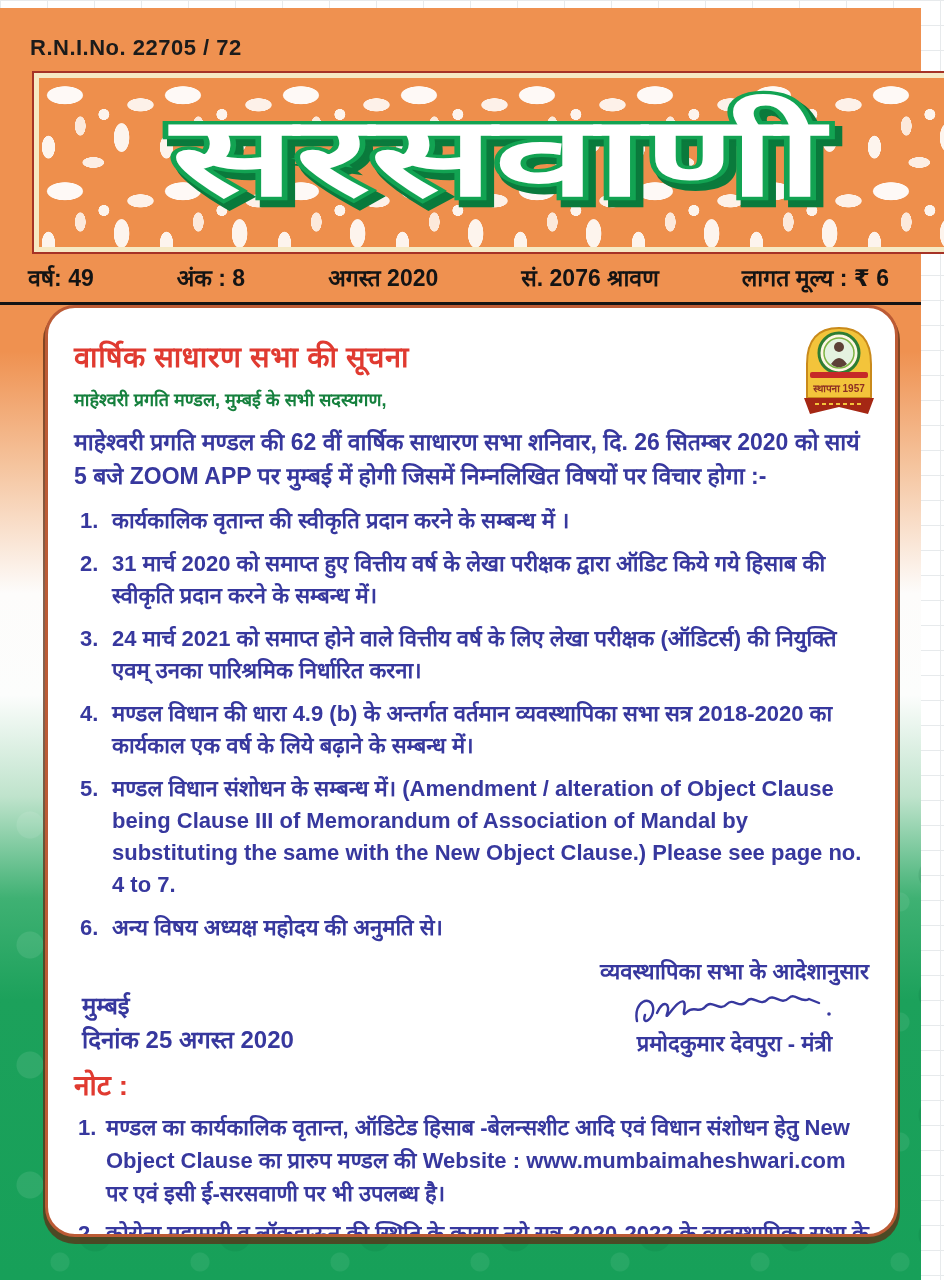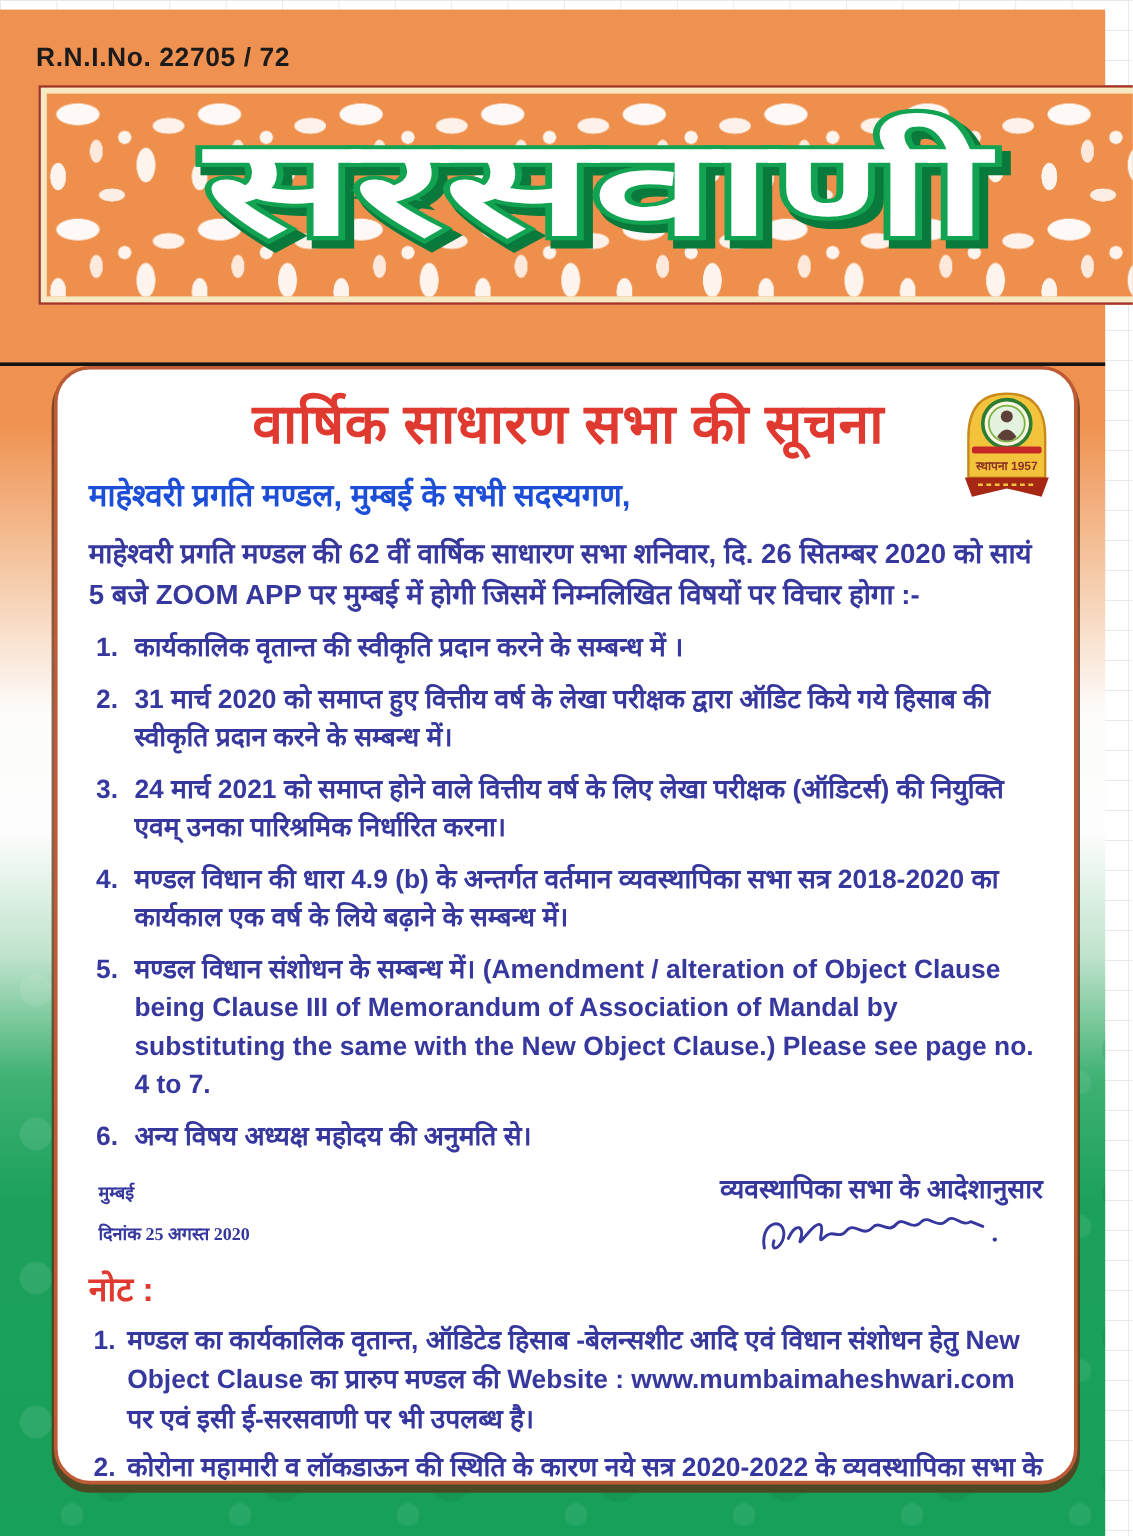--- a/index.html
+++ b/index.html
@@ -76,38 +76,38 @@
     position:absolute; left:45px; top:297px; width:853px; height:932px; z-index:3;
     background:#ffffff;
     border:3px solid #BC5B35; border-radius:30px;
     box-shadow:0 5px 0 2px rgba(94,45,20,.75);
     padding:12px 22px 6px 26px;
     overflow:hidden;
   }
   .logo { position:absolute; right:18px; top:14px; width:76px; height:98px; }
 
   .heading {
-    text-align:center; color:#E03A30; font-size:46px; font-weight:700;
-    margin-top:0; letter-spacing:.5px;
-  }
-  .salut { color:#1d4ed8; font-size:26px; font-weight:700; margin-top:12px; }
+    text-align:left; color:#E03A30; font-size:29px; font-weight:700;
+    margin-top:16px; letter-spacing:.5px;
+  }
+  .salut { color:#15803d; font-size:18px; font-weight:700; margin-top:12px; }
   .blue { color:#37389E; }
   .intro { font-size:23px; line-height:34px; font-weight:600; margin-top:14px; }
 
   ol.agenda { list-style:none; counter-reset:ag; margin-top:12px; }
   ol.agenda > li {
     counter-increment:ag; position:relative; padding-left:38px;
     font-size:22px; line-height:32px; font-weight:600; margin-bottom:11px;
   }
   ol.agenda > li::before {
     content:counter(ag) "."; position:absolute; left:6px; top:0;
   }
 
   .sigrow { display:flex; justify-content:space-between; align-items:flex-end; margin-top:2px; }
-  .sig-left  { font-size:15px; line-height:34px; font-weight:600; padding-left:8px;font-family:Liberation Serif, serif; }
+  .sig-left  { font-size:24px; line-height:34px; font-weight:600; padding-left:8px; }
   .sig-right { text-align:center; padding-right:4px; }
   .order-line { font-size:22px; font-weight:600; }
   .sig-svg { display:block; margin:2px auto -6px auto; }
   .signatory { font-size:22px; font-weight:600; }
 
   .notelabel { color:#E03A30; font-size:28px; font-weight:700; margin-top:8px; }
   ol.notes { list-style:none; counter-reset:nt; margin-top:8px; }
   ol.notes > li {
     counter-increment:nt; position:relative; padding-left:32px;
     font-size:22px; line-height:33px; font-weight:700; margin-bottom:7px;
@@ -123,20 +123,27 @@
 
   <div class="banner">
     <div class="banner-inner">
       <svg class="banner-title-svg" viewBox="0 0 836 171">
         <text x="424" y="124" text-anchor="middle" font-size="112" font-weight="bold" fill="#0A7A3C" stroke="#0A7A3C" stroke-width="9" paint-order="stroke" textLength="660" lengthAdjust="spacingAndGlyphs">सरसवाणी</text>
         <text x="418" y="118" text-anchor="middle" font-size="112" font-weight="bold" fill="#ffffff" stroke="#12A352" stroke-width="7" paint-order="stroke" textLength="660" lengthAdjust="spacingAndGlyphs">सरसवाणी</text>
       </svg>
     </div>
   </div>
 
+  <div class="inforow">
+    <span>वर्ष: 49</span>
+    <span>अंक : 8</span>
+    <span>अगस्त 2020</span>
+    <span>सं. 2076 श्रावण</span>
+    <span>लागत मूल्य : ₹ 6</span>
+  </div>
 
   <div class="rule"></div>
 
   <div class="card">
 
     <svg class="logo" viewBox="0 0 76 98">
       <path d="M6,42 Q6,6 38,6 Q70,6 70,42 L70,76 L6,76 Z" fill="#F3C43B" stroke="#C98A1B" stroke-width="2"></path>
       <circle cx="38" cy="31" r="20" fill="#FDF6E3" stroke="#2E7D32" stroke-width="3"></circle>
       <circle cx="38" cy="31" r="15" fill="#E4F2E0" stroke="#7CB342" stroke-width="1.5"></circle>
       <circle cx="38" cy="25" r="5" fill="#5D4037"></circle>
@@ -169,20 +176,21 @@
       </div>
       <div class="sig-right blue">
         <p class="order-line">व्यवस्थापिका सभा के आदेशानुसार</p>
         <svg class="sig-svg" width="210" height="46" viewBox="0 0 210 46">
           <path d="M8,34 C4,14 22,8 24,20 C26,32 12,40 16,28 M28,26 C34,12 42,16 38,27
                    C35,36 50,10 55,15 C58,19 51,32 58,25 C65,18 70,27 76,20
                    C83,11 90,26 98,17 C104,10 111,23 118,14 C124,7 131,21 139,12
                    C145,6 152,19 160,11 C166,5 172,17 180,12 L190,16" fill="none" stroke="#37389E" stroke-width="2.4" stroke-linecap="round"></path>
           <circle cx="200" cy="27" r="1.8" fill="#37389E"></circle>
         </svg>
+        <p class="signatory">प्रमोदकुमार देवपुरा - मंत्री</p>
       </div>
     </div>
 
     <p class="notelabel">नोट :</p>
 
     <ol class="notes blue">
       <li>मण्डल का कार्यकालिक वृतान्त, ऑडिटेड हिसाब -बेलन्सशीट आदि एवं विधान संशोधन हेतु New Object Clause का प्रारुप मण्डल की Website : www.mumbaimaheshwari.com पर एवं इसी ई-सरसवाणी पर भी उपलब्ध है।</li>
       <li>कोरोना महामारी व लॉकडाऊन की स्थिति के कारण नये सत्र 2020-2022 के व्यवस्थापिका सभा के चुनाव की प्रक्रिया में कई सारी कठिनाईयाँ है। इस बात के मद्देनजर व्यवस्थापिका सभा की दि. 12.07.2020 की बैठक में सत्र 2018-20 का व्यवस्थापिका सभा का कार्यकाल एक वर्ष के लिये बढ़ाने हेतु प्रस्ताव स्वीकृत करके विधान की धारा 4.9 (b) के अन्तर्गत वार्षिक साधारण सभा में सदस्यों द्वारा पारित करने हेतु विचारार्थ रखा गया है।</li>
     </ol>
 

